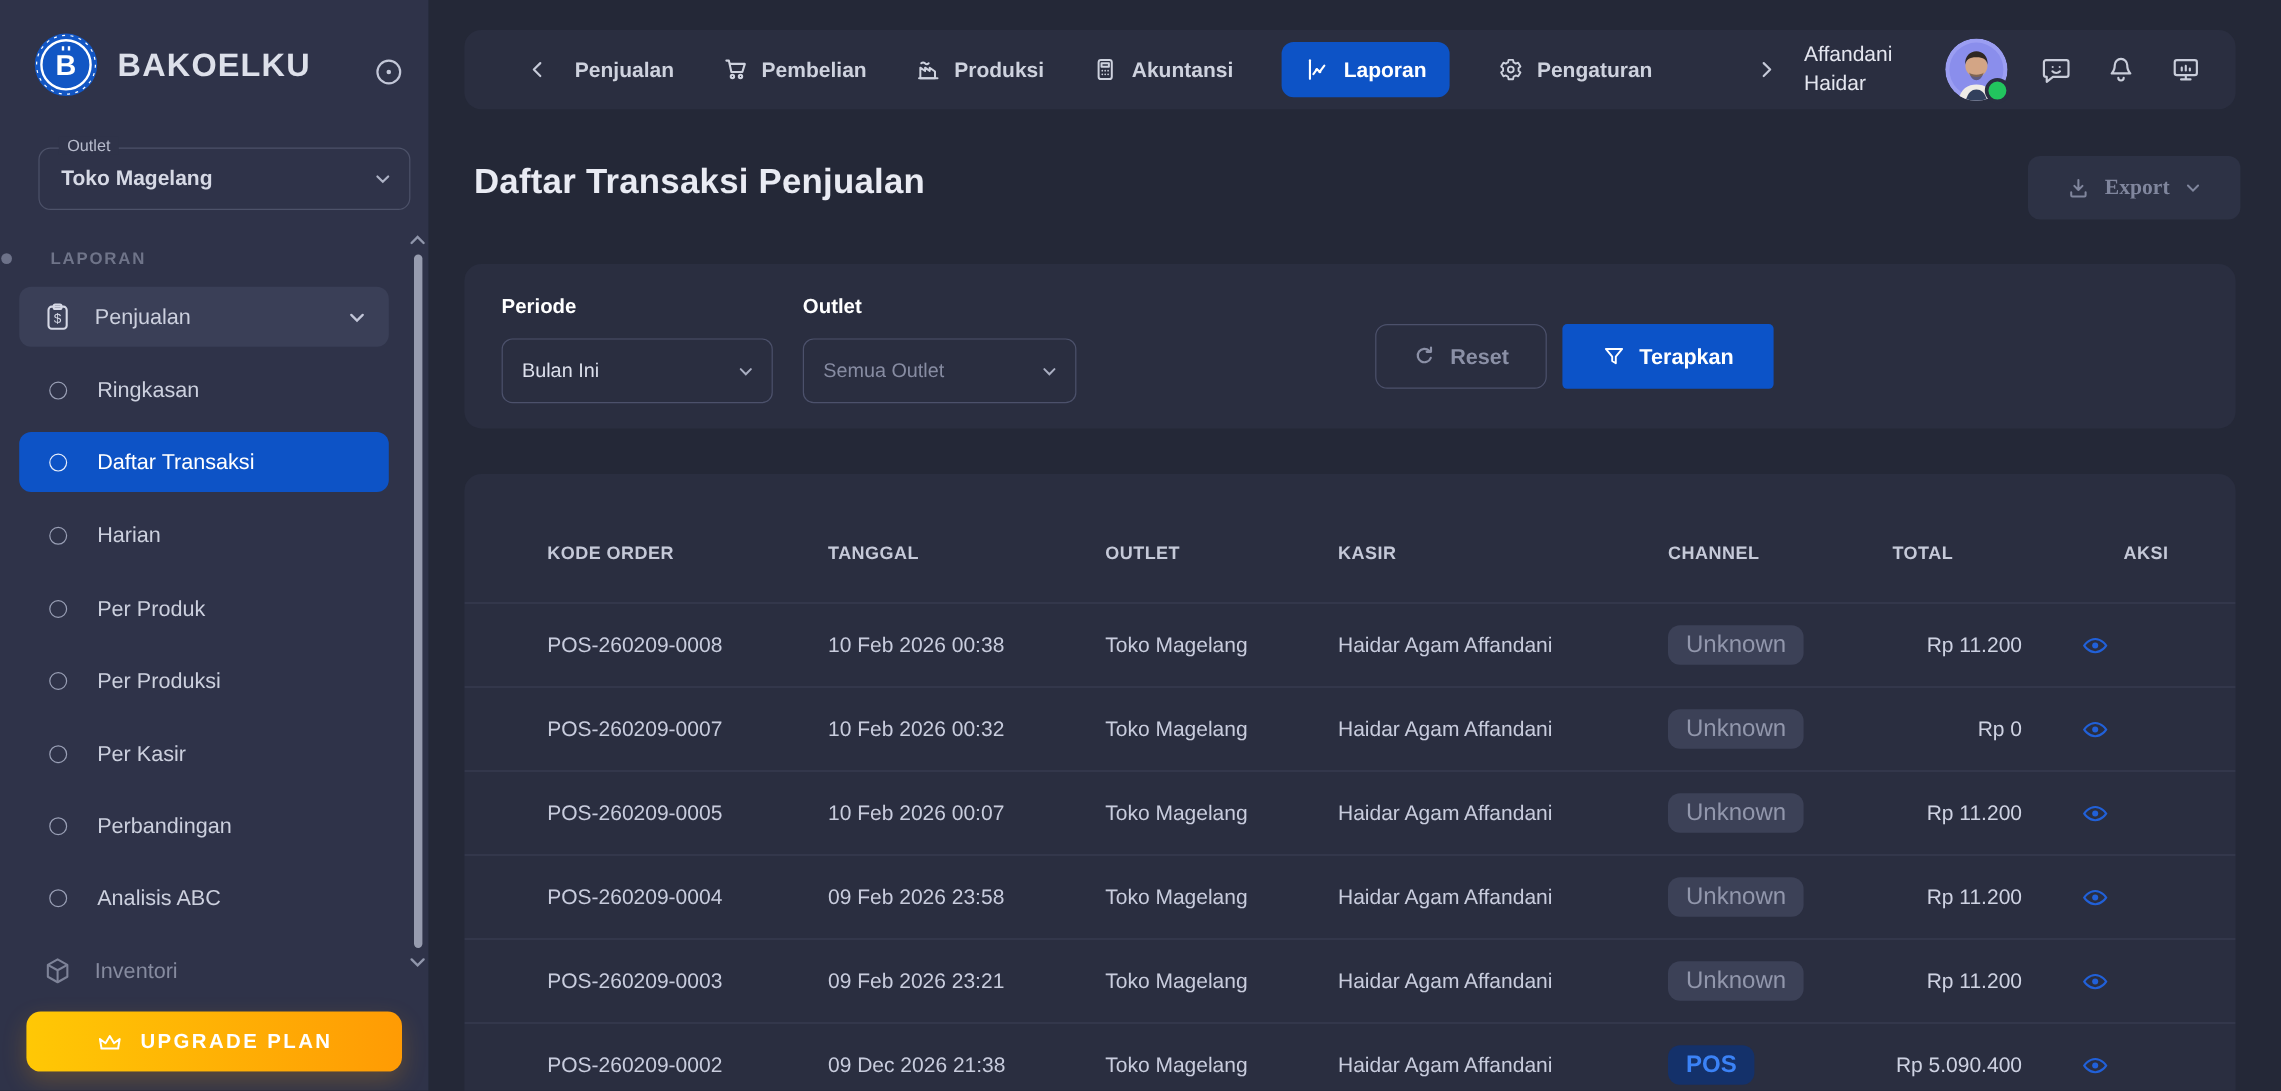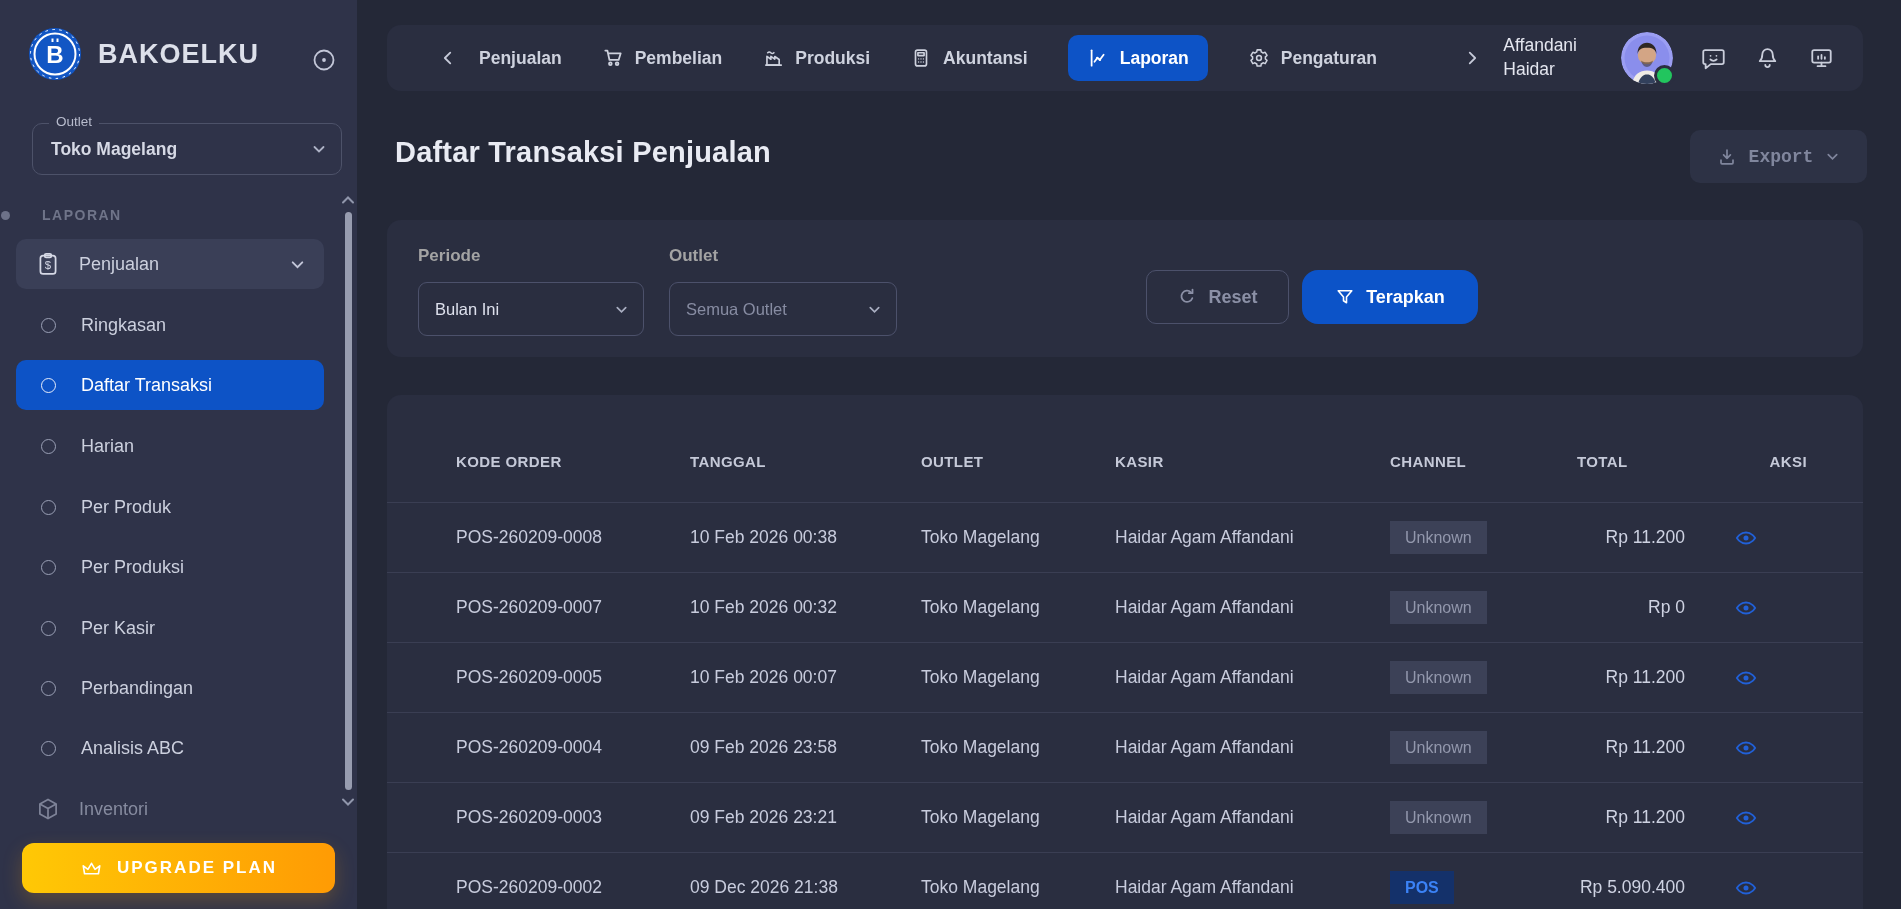--- a/index.html
+++ b/index.html
@@ -63,50 +63,50 @@
   .user-name span{display:block}
   .avatar{position:relative;margin-left:44px;width:52px;height:52px;flex:0 0 auto;cursor:pointer}
   .avatar .dot{position:absolute;right:-2px;bottom:-2px;width:15px;height:15px;border-radius:50%;
       background:#22c55e;border:3.5px solid #2a2e40;box-sizing:content-box}
   .tb-icon{margin-left:27px;color:#c9cdda;display:flex;background:none;border:none;padding:0;cursor:pointer}
 
   .page-title{position:absolute;left:38px;top:136px;margin:0;font-size:29px;font-weight:800;
       color:#e9ebf3;letter-spacing:.2px}
   .export{position:absolute;left:1333px;top:130px;width:177px;height:53px;background:#2d3245;border:none;
       border-radius:10px;display:flex;align-items:center;justify-content:center;gap:12px;color:#80869d;
-      font-size:18px;font-weight:600;font-family:Liberation Mono, monospace;cursor:pointer}
+      font-size:18px;font-weight:600;font-family:Liberation Serif, serif;cursor:pointer}
 
   .filter-card{position:absolute;left:30px;top:220px;width:1476px;height:137px;background:#2a2e40;border-radius:14px}
-  .f-label{position:absolute;top:26px;font-size:17px;font-weight:700;color:#a3a3a3}
+  .f-label{position:absolute;top:26px;font-size:17px;font-weight:700;color:#ffffff}
   .f-label.lp{left:31px}.f-label.lo{left:282px}
   .f-select{position:absolute;top:62px;height:54px;border:1.3px solid #4c516b;border-radius:9px;
       box-sizing:border-box;display:flex;align-items:center;justify-content:space-between;
       padding:0 14px 0 16px;font-size:16.5px;color:#dde0ec;cursor:pointer}
   .f-select.sp{left:31px;width:226px}
   .f-select.so{left:282px;width:228px;color:#878ca2}
   .f-select .chev{color:#a9aec1}
   .btn-reset{position:absolute;left:759px;top:50px;width:143px;height:54px;background:transparent;
       border:1.3px solid #4c516b;border-radius:10px;display:flex;align-items:center;justify-content:center;
       gap:11px;color:#8b90a6;font-size:18px;font-weight:600;font-family:inherit;cursor:pointer}
   .btn-apply{position:absolute;left:915px;top:50px;width:176px;height:54px;background:#0c53c8;border:none;
-      border-radius:16px;display:flex;align-items:center;justify-content:center;gap:11px;color:#fff;
+      border-radius:4px;display:flex;align-items:center;justify-content:center;gap:11px;color:#fff;
       font-size:18px;font-weight:700;font-family:inherit;cursor:pointer}
 
   .table-card{position:absolute;left:30px;top:395px;width:1476px;height:560px;background:#2a2e40;
       border-radius:14px 14px 0 0;overflow:hidden}
   .tgrid{display:grid;grid-template-columns:234px 231px 194px 275px 187px 108px 122px;
       padding-left:69px;align-items:center}
   .thead{height:107px;padding-top:26px;box-sizing:border-box;font-size:15px;font-weight:700;
       color:#c5c9d8;letter-spacing:.4px}
   .h-right{text-align:left}.h-center{text-align:right}
   .trow{height:69px;border-top:1px solid #3a3e53;font-size:17.5px;color:#c8ccdd}
   .cell-total{text-align:right;color:#ced2e2}
   .cell-aksi{display:flex;justify-content:center}
   .badge{display:inline-flex;align-items:center;justify-content:center;height:33px;padding:0 15px;
-      border-radius:0;font-size:16px;justify-self:start}
+      border-radius:10px;font-size:20px;justify-self:start}
   .badge.unknown{background:#3c4157;color:#9297ac}
   .badge.pos{background:#14316a;color:#3b82f6;font-weight:600}
   .eye-btn{background:none;border:none;padding:0;color:#2160d8;cursor:pointer;display:flex}
 </style>
 </head>
 <body>
 
 <aside class="sidebar">
   <div class="logo-row">
     <svg width="54" height="54" viewBox="0 0 54 54">

